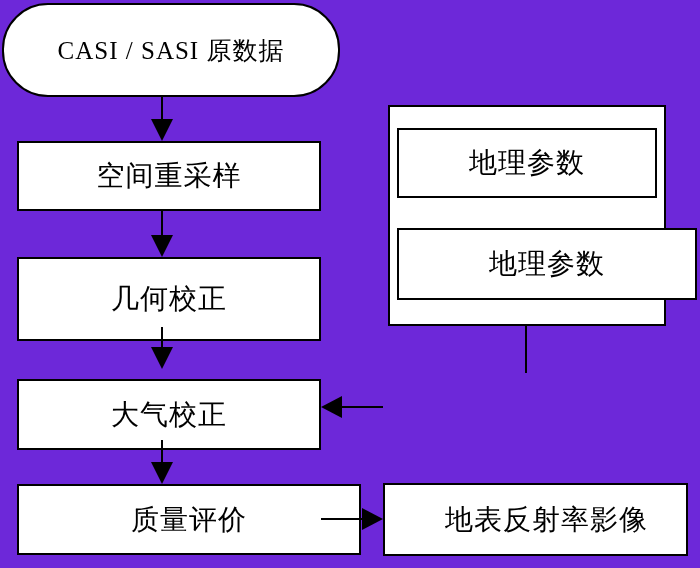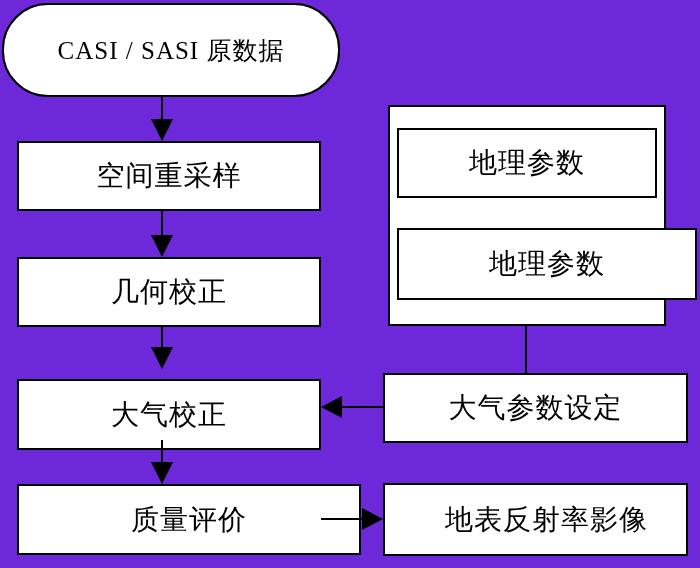--- a/index.html
+++ b/index.html
@@ -72,21 +72,21 @@
 <div class="canvas">
 
   <div class="node stadium" style="left:2px; top:3px; width:338px; height:94px;">
     <span>CASI / SASI 原数据</span>
   </div>
 
   <div class="node" style="left:17px; top:141px; width:304px; height:70px;">
     <span>空间重采样</span>
   </div>
 
-  <div class="node" style="left:17px; top:257px; width:304px; height:70px;">
+  <div class="node" style="left:17px; top:257px; width:304px; height:84px;">
     <span>几何校正</span>
   </div>
 
   <div class="node" style="left:17px; top:379px; width:304px; height:71px;">
     <span>大气校正</span>
   </div>
 
   <div class="node" style="left:17px; top:484px; width:344px; height:71px;">
     <span>质量评价</span>
   </div>
@@ -94,23 +94,20 @@
   <div class="node group" style="left:388px; top:105px; width:278px; height:221px;"></div>
 
   <div class="node" style="left:397px; top:128px; width:260px; height:70px;">
     <span>地理参数</span>
   </div>
 
   <div class="node" style="left:397px; top:228px; width:300px; height:72px;">
     <span>地理参数</span>
   </div>
 
-  <div class="node" style="left:383px; top:373px; width:305px; height:70px;">
-    <span>大气参数设定</span>
-  </div>
 
   <div class="node" style="left:383px; top:483px; width:305px; height:73px;padding-left:22px;">
     <span>地表反射率影像</span>
   </div>
 
   <div class="line-v" style="left:161px; top:97px;  height:23px;"></div>
   <div class="tri tri-down" style="left:151px; top:119px;"></div>
 
   <div class="line-v" style="left:161px; top:211px; height:25px;"></div>
   <div class="tri tri-down" style="left:151px; top:235px;"></div>

